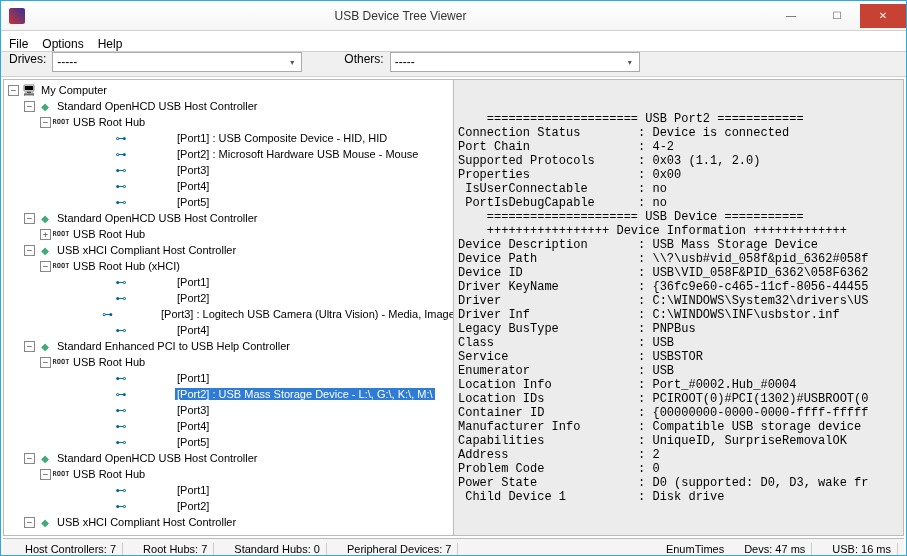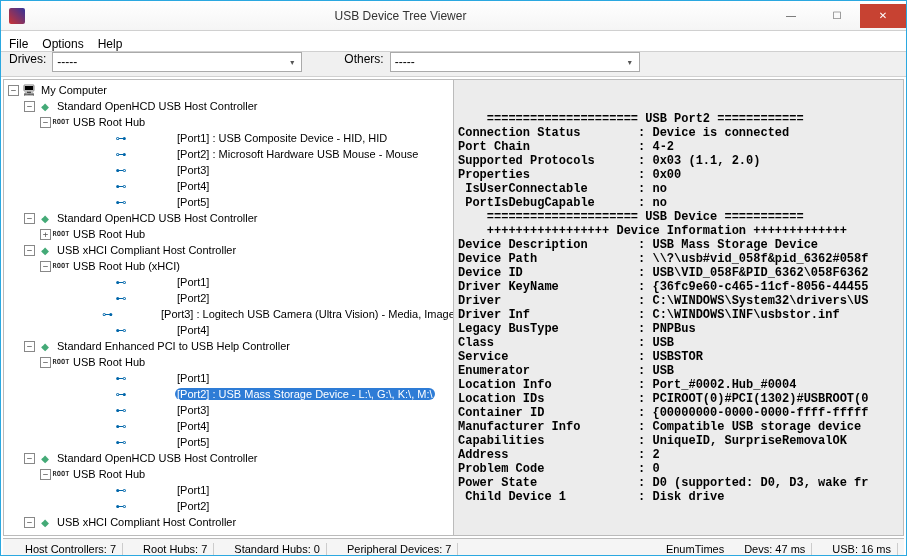--- a/index.html
+++ b/index.html
@@ -23,27 +23,27 @@
 .expander { width: 11px; height: 11px; border: 1px solid #888; display: inline-flex; align-items: center; justify-content: center; font-size: 9px; line-height: 1; margin-right: 2px; background: #fff; color: #555; font-family: monospace; }
 .expander.empty { border: none; background: none; }
 .node-icon { width: 16px; height: 14px; display: inline-flex; align-items: center; justify-content: center; margin-right: 2px; font-size: 9px; }
 .node-icon.computer::before { content: "🖥"; font-size: 11px; }
 .node-icon.controller::before { content: "◆"; color: #4a7; font-size: 10px; }
 .node-icon.roothub { font-family: monospace; font-size: 7px; font-weight: bold; color: #333; }
 .node-icon.roothub::before { content: "ROOT"; }
 .node-icon.port::before { content: "⊷"; color: #06a; font-size: 11px; }
 .node-icon.portdev::before { content: "⊶"; color: #06a; font-size: 11px; }
 .node-label { padding: 0 2px; }
-.node-label.selected { background: #2e7cd6; color: #fff; border-radius: 6px; }
+.node-label.selected { background: #2e7cd6; color: #fff; }
 .indent-0 { padding-left: 2px; }
 .indent-1 { padding-left: 18px; }
 .indent-2 { padding-left: 34px; }
 .indent-3 { padding-left: 50px; gap: 44px; }
 .detail-pane { flex: 1; background: #ececec; overflow: auto; font-family: "Courier New", monospace; font-size: 12px; white-space: pre; padding: 4px; color: #000; position: relative; }
-.detail-line { line-height: 14px; font-weight: bold; }
+.detail-line { line-height: 14px; }
 .statusbar { height: 20px; border-top: 1px solid #bbb; display: flex; align-items: center; padding: 0 6px; gap: 4px; font-size: 11px; background: #f5f5f5; margin: 0 2px 2px 2px; }
 .statusbar .cell { padding: 0 6px; border-right: 1px solid #ccc; margin-left: 10px; }
 .statusbar .spacer { flex: 1; }
 </style>
 </head>
 <body>
 
 <div class="titlebar">
   <div class="titlebar-icon"></div>
   <div class="titlebar-title">USB Device Tree Viewer</div>

